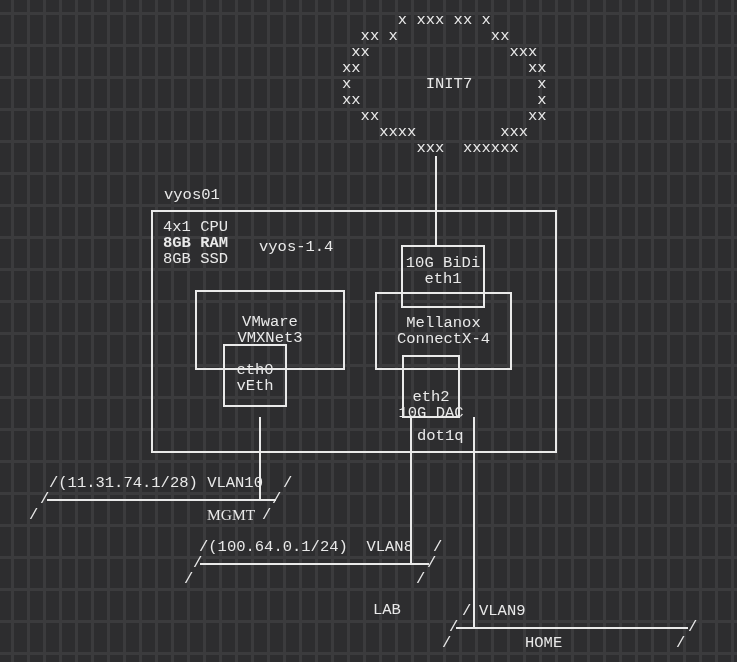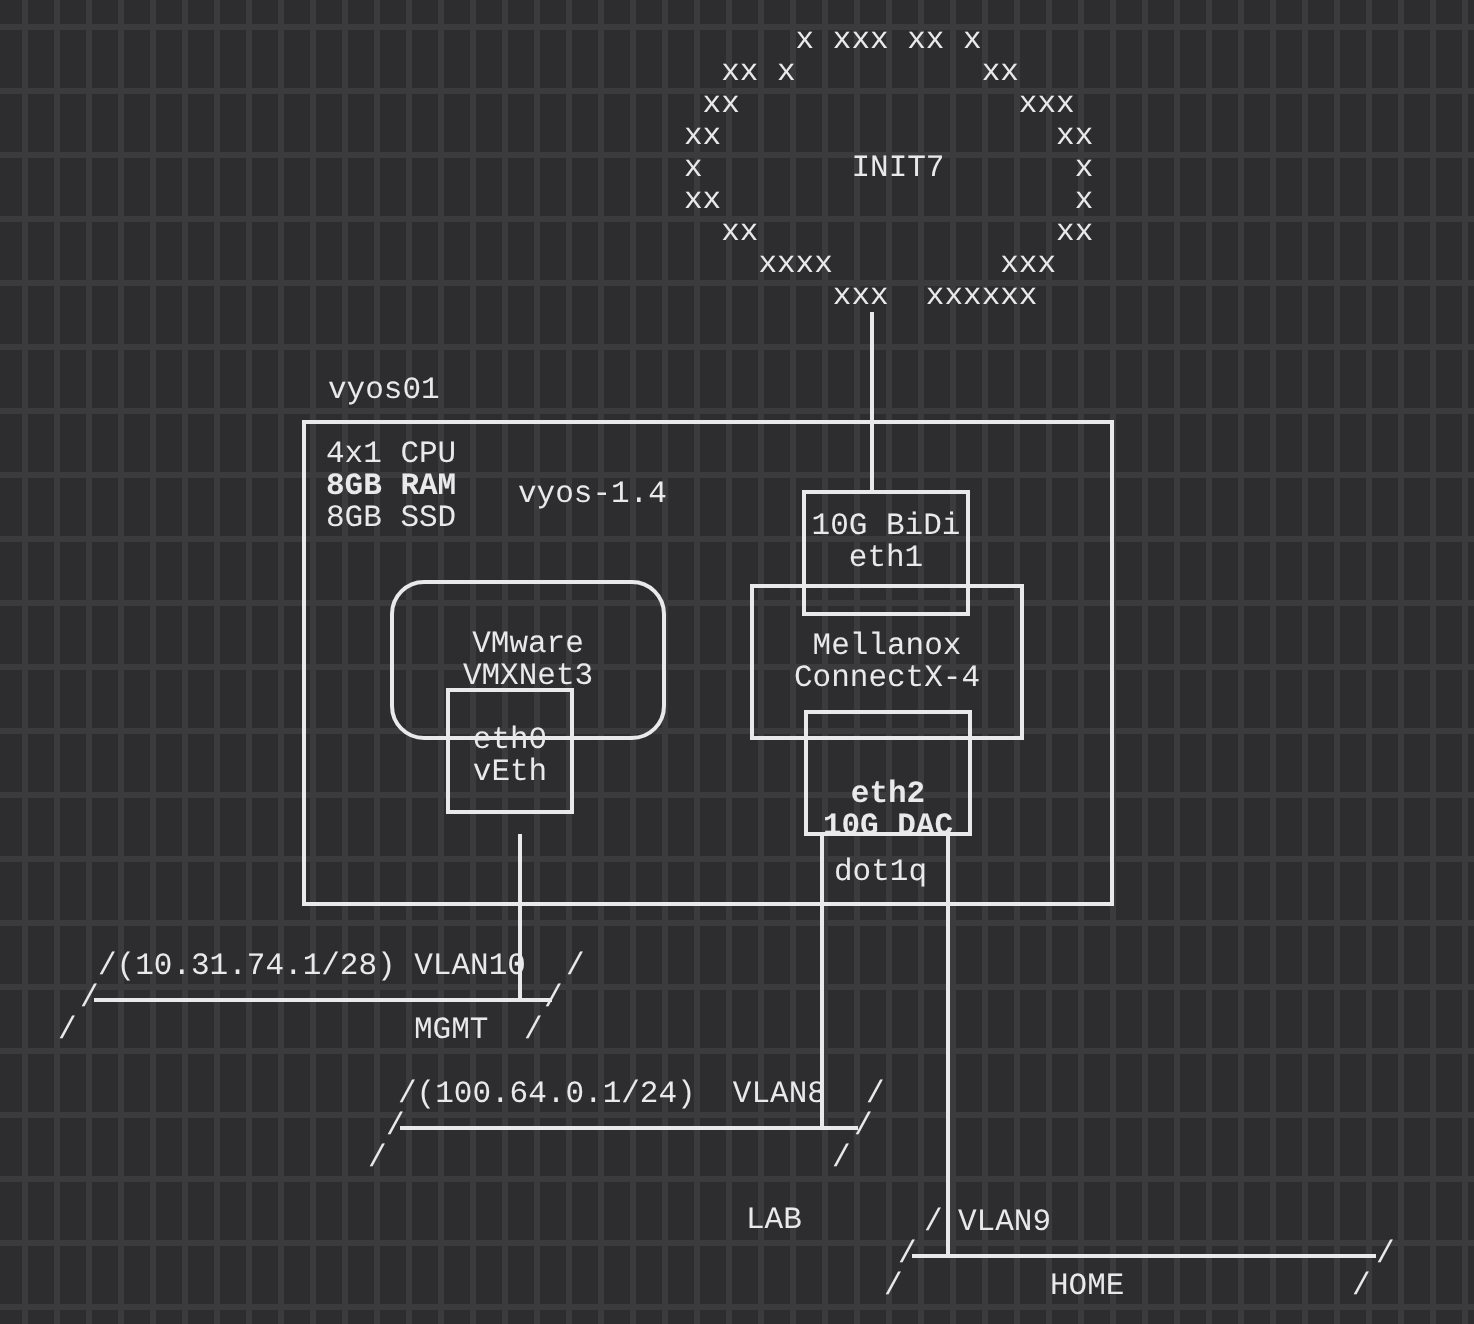--- a/index.html
+++ b/index.html
@@ -45,58 +45,58 @@
   <div class="vline" style="left:435px;top:156px;width:2px;height:90px;"></div>
 
   <span class="txt" style="left:164px;top:187px;">vyos01</span>
   <div class="box" style="left:151px;top:210px;width:406px;height:243px;"></div>
 
   <span class="txt" style="left:163px;top:219px;">4x1 CPU</span>
   <span class="txt" style="left:259px;top:219px;margin-top:20px;">vyos-1.4</span>
   <span class="txt" style="left:163px;top:235px;font-weight:bold;">8GB RAM</span>
   <span class="txt" style="left:163px;top:251px;">8GB SSD</span>
 
-  <div class="box" style="left:195px;top:290px;width:138px;height:80px;border-radius:17px;">
+  <div class="box" style="left:195px;top:290px;width:150px;height:80px;">
     <span>VMware</span>
     <span>VMXNet3</span>
   </div>
 
   <div class="box" style="left:375px;top:292px;width:137px;height:78px;">
     <span>Mellanox</span>
     <span>ConnectX-4</span>
   </div>
 
   <div class="box" style="left:401px;top:245px;width:84px;height:63px;padding-bottom:12px;background:#2d2d2f00;">
     <span>10G BiDi</span>
     <span>eth1</span>
   </div>
 
   <div class="box" style="left:223px;top:344px;width:64px;height:63px;padding-top:4px;">
     <span>eth0</span>
     <span>vEth</span>
   </div>
 
-  <div class="box" style="left:402px;top:355px;width:84px;height:63px;padding-top:36px;font-weight:bold;">
+  <div class="box" style="left:402px;top:355px;width:58px;height:63px;padding-top:36px;">
     <span>eth2</span>
     <span>10G DAC</span>
   </div>
 
   <div class="vline" style="left:259px;top:417px;width:2px;height:84px;"></div>
   <div class="vline" style="left:410px;top:417px;width:2px;height:148px;"></div>
   <div class="vline" style="left:473px;top:417px;width:2px;height:212px;"></div>
 
   <span class="txt" style="left:417px;top:428px;">dot1q</span>
 
-  <span class="txt" style="left:49px;top:475px;">/(10.31.74.1/28) VLAN10</span>
+  <span class="txt" style="left:49px;top:475px;">/(11.31.74.1/28) VLAN10</span>
   <span class="txt" style="left:283px;top:475px;">/</span>
   <span class="txt" style="left:40px;top:491px;">/</span>
   <div class="hline" style="left:47px;top:499px;width:229px;height:2px;"></div>
   <span class="txt" style="left:272px;top:491px;">/</span>
   <span class="txt" style="left:29px;top:507px;">/</span>
-  <span class="txt" style="left:207px;top:507px;">MGMT</span>
+  <span class="txt" style="left:207px;top:507px;font-family:Liberation Serif, serif;">MGMT</span>
   <span class="txt" style="left:262px;top:507px;">/</span>
 
   <span class="txt" style="left:199px;top:539px;">/(100.64.0.1/24)  VLAN8</span>
   <span class="txt" style="left:433px;top:539px;">/</span>
   <span class="txt" style="left:193px;top:555px;">/</span>
   <div class="hline" style="left:200px;top:563px;width:229px;height:2px;"></div>
   <span class="txt" style="left:427px;top:555px;">/</span>
   <span class="txt" style="left:184px;top:571px;">/</span>
   <span class="txt" style="left:373px;top:602px;text-align:center;">LAB</span>
   <span class="txt" style="left:416px;top:571px;">/</span>

